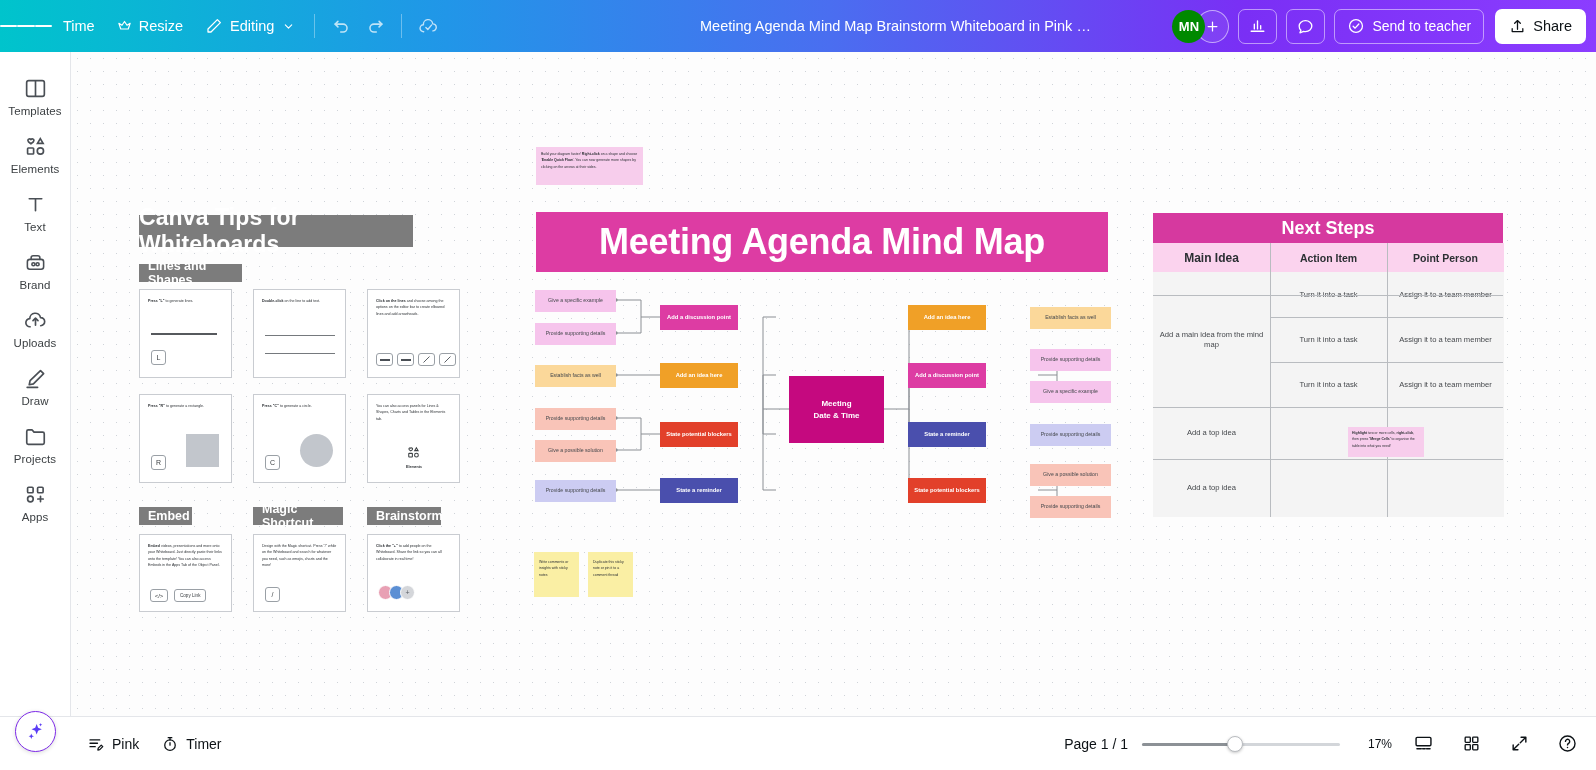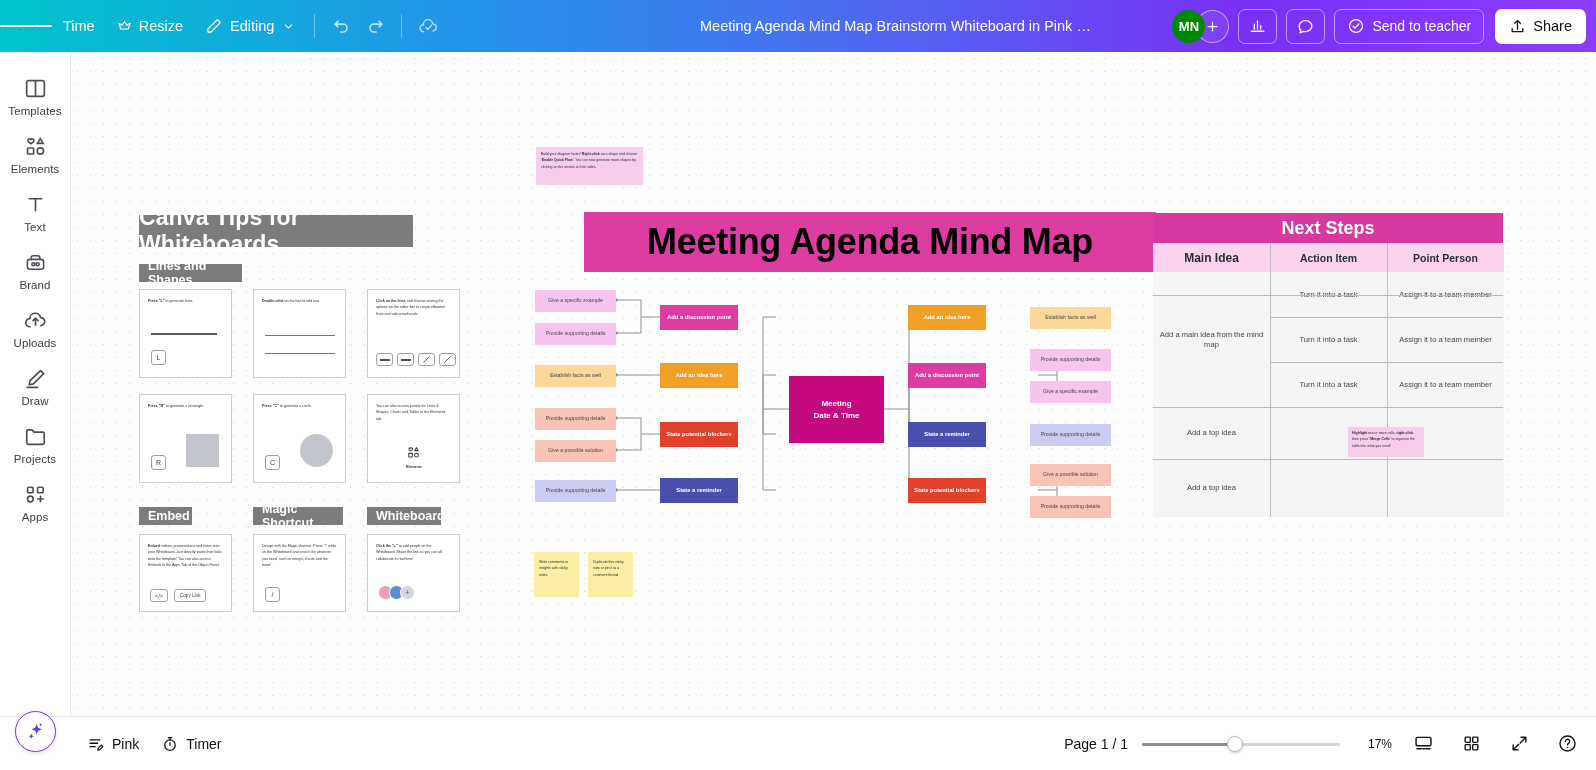--- a/index.html
+++ b/index.html
@@ -121,21 +121,21 @@
   .minibtn {
     border: 1px solid #9aa0a6; border-radius: 3px; width: 17px; height: 13px;
     display: flex; align-items: center; justify-content: center; background: #fff;
   }
   .swatch-sq { background: #c2c6cc; }
   .swatch-ci { background: #c2c6cc; border-radius: 50%; }
 
   
   .mm-title {
     background: #dd3ca3; display: flex; align-items: center; justify-content: center;
-    color: #000000; font-weight: 800; letter-spacing: -.3px; margin-left: 48px;
+    color: #ffffff; font-weight: 800; letter-spacing: -.3px;
   }
   .node {
     position: absolute; display: flex; align-items: center; justify-content: center;
     text-align: center; line-height: 1.15; padding: 0 3px;
   }
   .node.lv1 { color: #fff; font-weight: 700; }
   .node.lv2 { color: #45484c; font-weight: 400; }
   .node.center { color:#fff; font-weight: 700; }
 
   
@@ -441,21 +441,21 @@
     </div>
   </div>
 
   <div class="tips-sub abs" style="left:68px; top:455px; width:53px; height:18px;">
     <span>Embed</span>
   </div>
   <div class="tips-sub abs" style="left:182px; top:455px; width:90px; height:18px;">
     <span>Magic Shortcut</span>
   </div>
   <div class="tips-sub abs" style="left:296px; top:455px; width:74px; height:18px;">
-    <span>Whiteboard</span>
+    <span>Brainstorm</span>
   </div>
 
   <div class="tip-card" style="left:68px; top:482px; width:93px; height:78px;">
     <div class="tip-txt"><b>Embed</b> videos, presentations and more onto your Whiteboard. Just directly paste their links onto the template! You can also access Embeds in the Apps Tab of the Object Panel.</div>
     <div style="position:absolute; left:10px; top:54px; display:flex; gap:6px;">
       <div style="border:1px solid #9aa0a6;border-radius:3px;width:18px;height:13px;display:flex;align-items:center;justify-content:center;font-size:6px;color:#3c4043">
         <span>&lt;/&gt;</span>
       </div>
       <div style="border:1px solid #9aa0a6;border-radius:3px;height:13px;padding:0 5px;display:flex;align-items:center;font-size:4.6px;color:#3c4043">
         <span>Copy Link</span>

